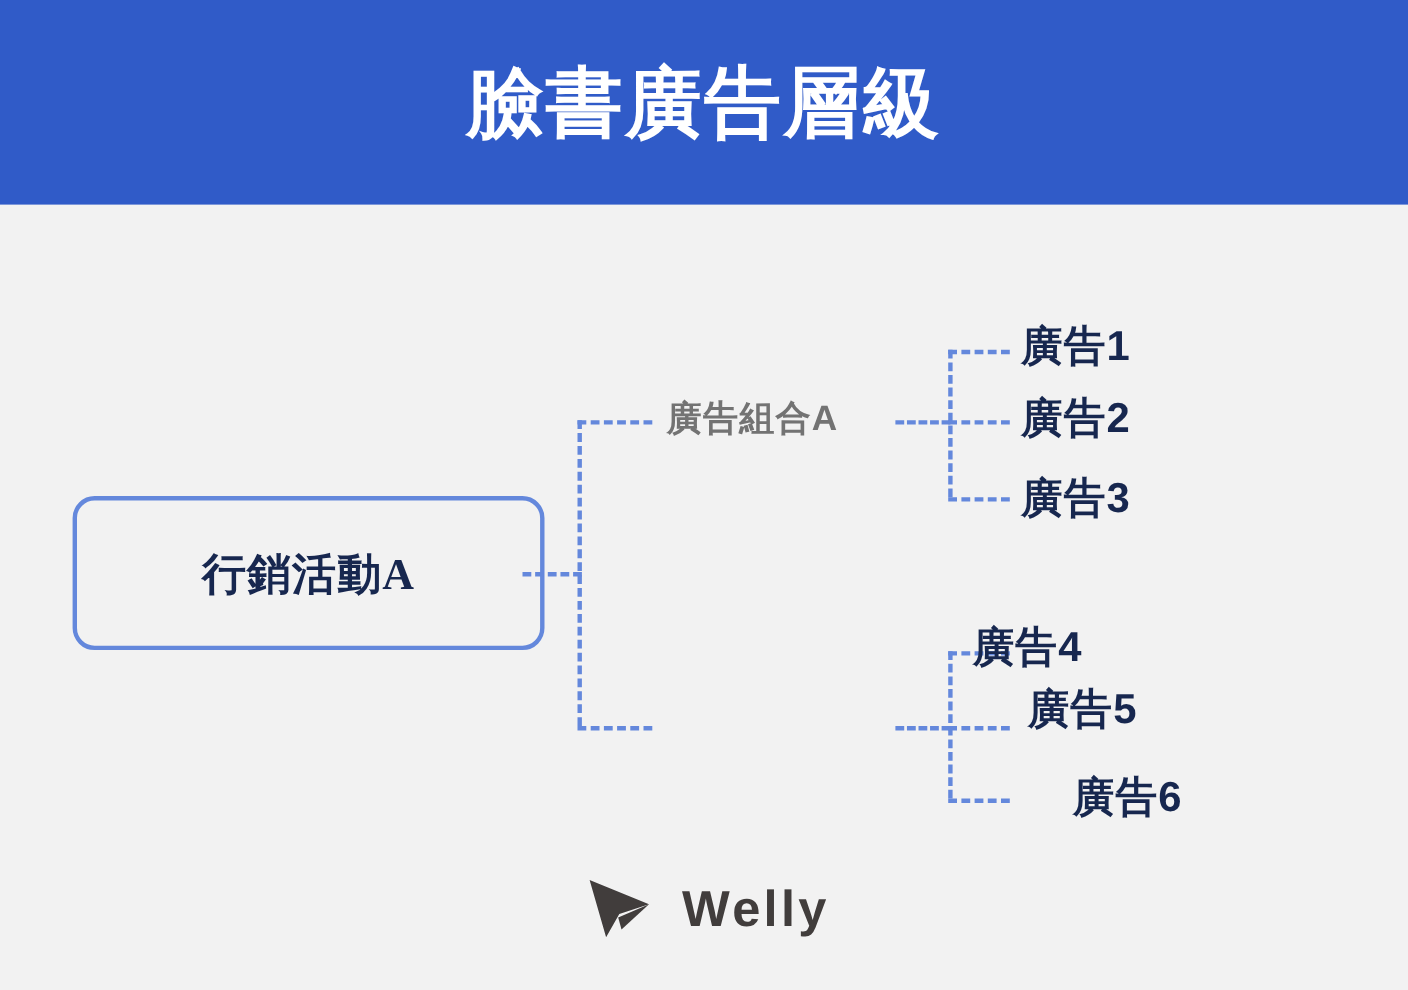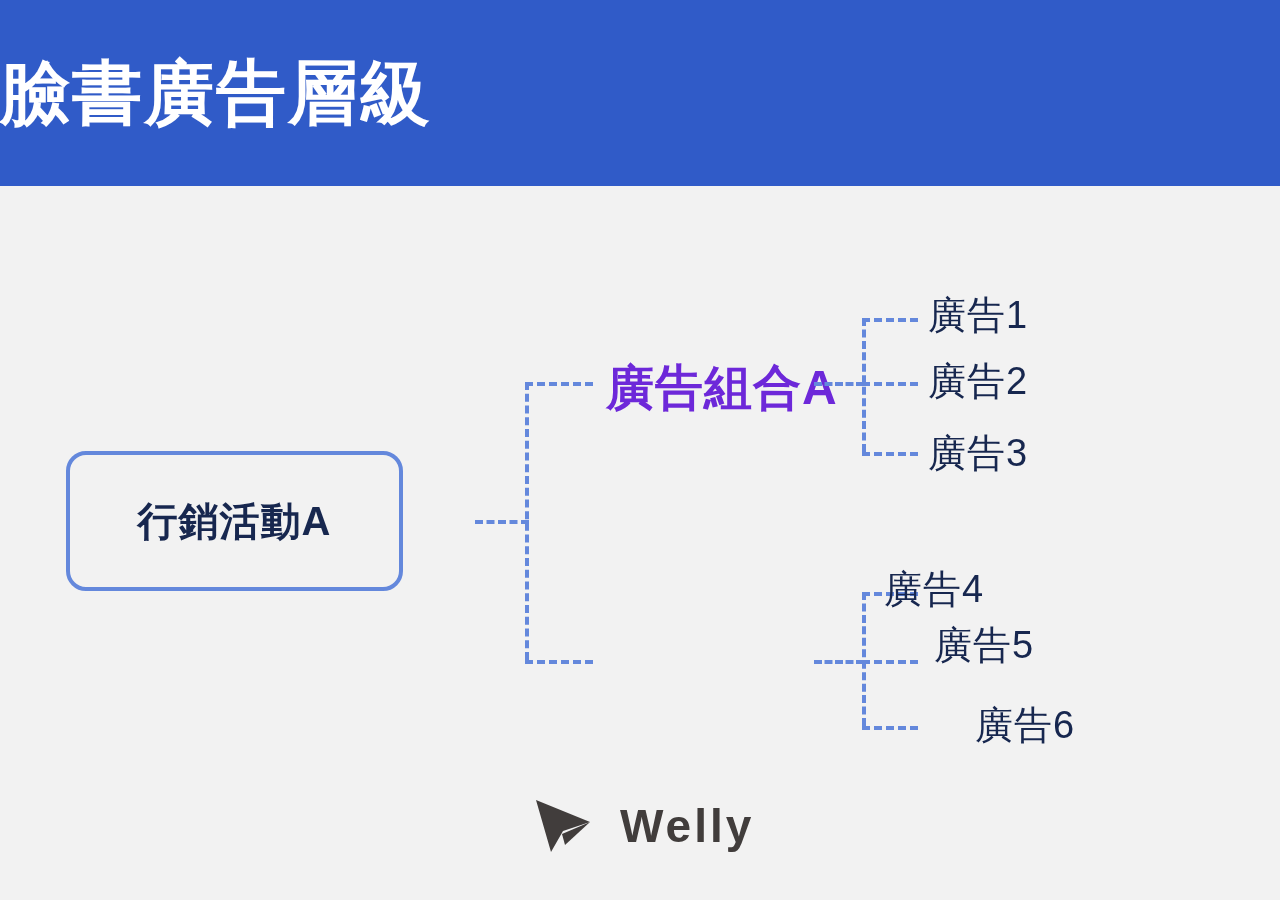--- a/index.html
+++ b/index.html
@@ -24,20 +24,21 @@
   
   .header {
     position: absolute;
     left: 0;
     top: 0;
     width: 1280px;
     height: 186px;
     background: #305bc8;
     display: flex;
     align-items: center;
+    justify-content: center;
   }
   .header-title {
     color: #ffffff;
     font-size: 70px;
     font-weight: bold;
     letter-spacing: 2px;
     line-height: 1;
     white-space: nowrap;
   }
 
@@ -48,29 +49,30 @@
     top: 186px;
     width: 1280px;
     height: 714px;
   }
 
   
   .campaign-box {
     position: absolute;
     left: 66px;
     top: 265px;        
-    width: 337px;
+    width: 429px;
     height: 140px;
     box-sizing: border-box;
     border: 4px solid #6488dc;
     border-radius: 20px;
     background: transparent;
     display: flex;
     align-items: center;
     justify-content: center;
+    font-family: Liberation Serif, serif;
   }
   .campaign-label {
     color: #17274f;
     font-size: 40px;
     font-weight: bold;
     letter-spacing: 1px;
     white-space: nowrap;
   }
 
   
@@ -101,36 +103,36 @@
   
   .setB-h       { left: 814px; top: 474px; width: 50px; }
   .adsB-v       { left: 862px; top: 406px; height: 134px; }
   .adsB-h1      { left: 862px; top: 406px; width: 56px; }
   .adsB-h2      { left: 862px; top: 474px; width: 56px; }
   .adsB-h3      { left: 862px; top: 540px; width: 56px; }
 
   
   .adset-label {
     position: absolute;
-    color: #6d28d9;
-    font-size: 48px;
+    color: #737373;
+    font-size: 32px;
     font-weight: bold;
     letter-spacing: 1px;
     white-space: nowrap;
     line-height: 1;
   }
   .adsetA { left: 606px; top: 178px; }
   .adsetB { left: 606px; top: 456px; }
 
   
   .ad-label {
     position: absolute;
     color: #17274f;
     font-size: 38px;
-    font-weight: normal;
+    font-weight: bold;
     letter-spacing: 1px;
     white-space: nowrap;
     line-height: 1;
   }
   .adA1 { left: 928px; top: 110px; }
   .adA2 { left: 928px; top: 176px; }
   .adA3 { left: 928px; top: 248px; }
   .adB1 { left: 884px; top: 384px; }
   .adB2 { left: 934px; top: 440px; }
   .adB3 { left: 975px; top: 520px; }

